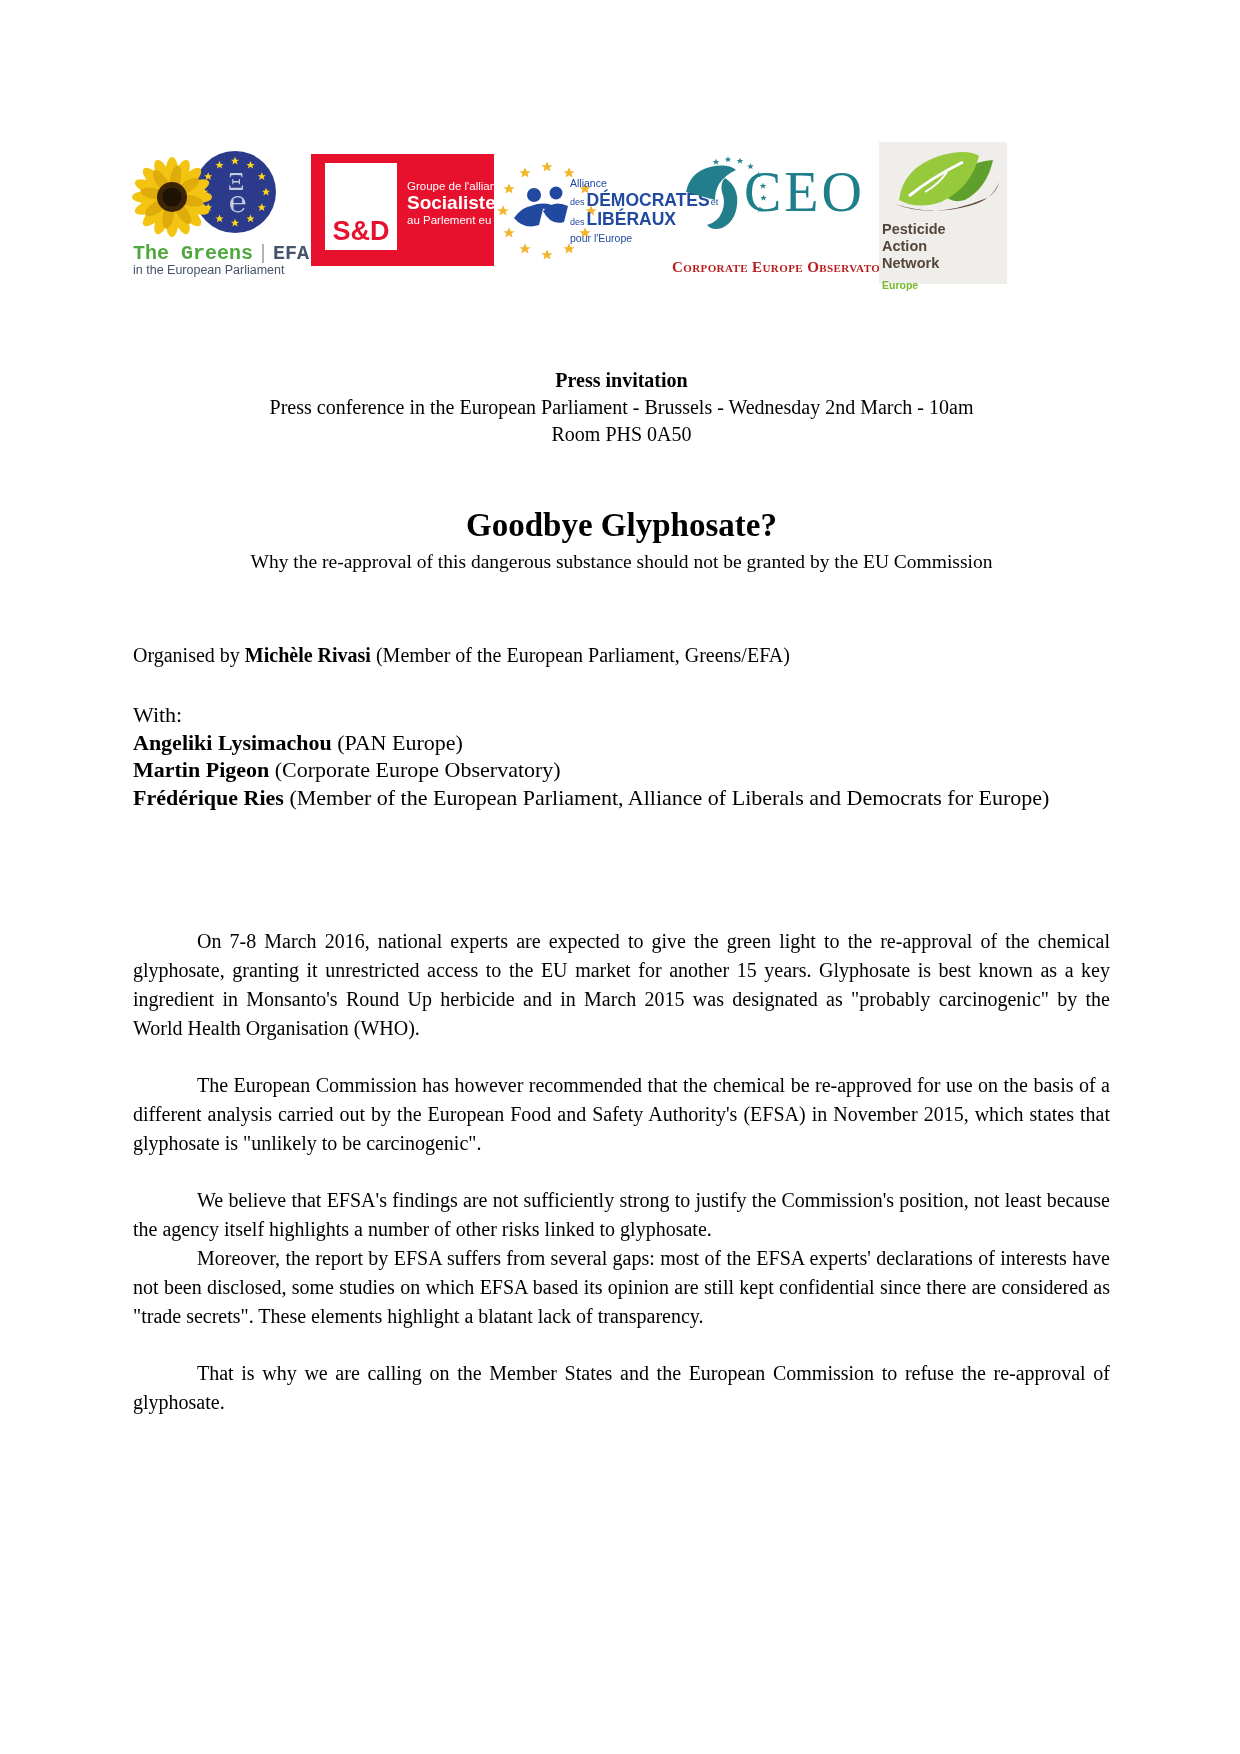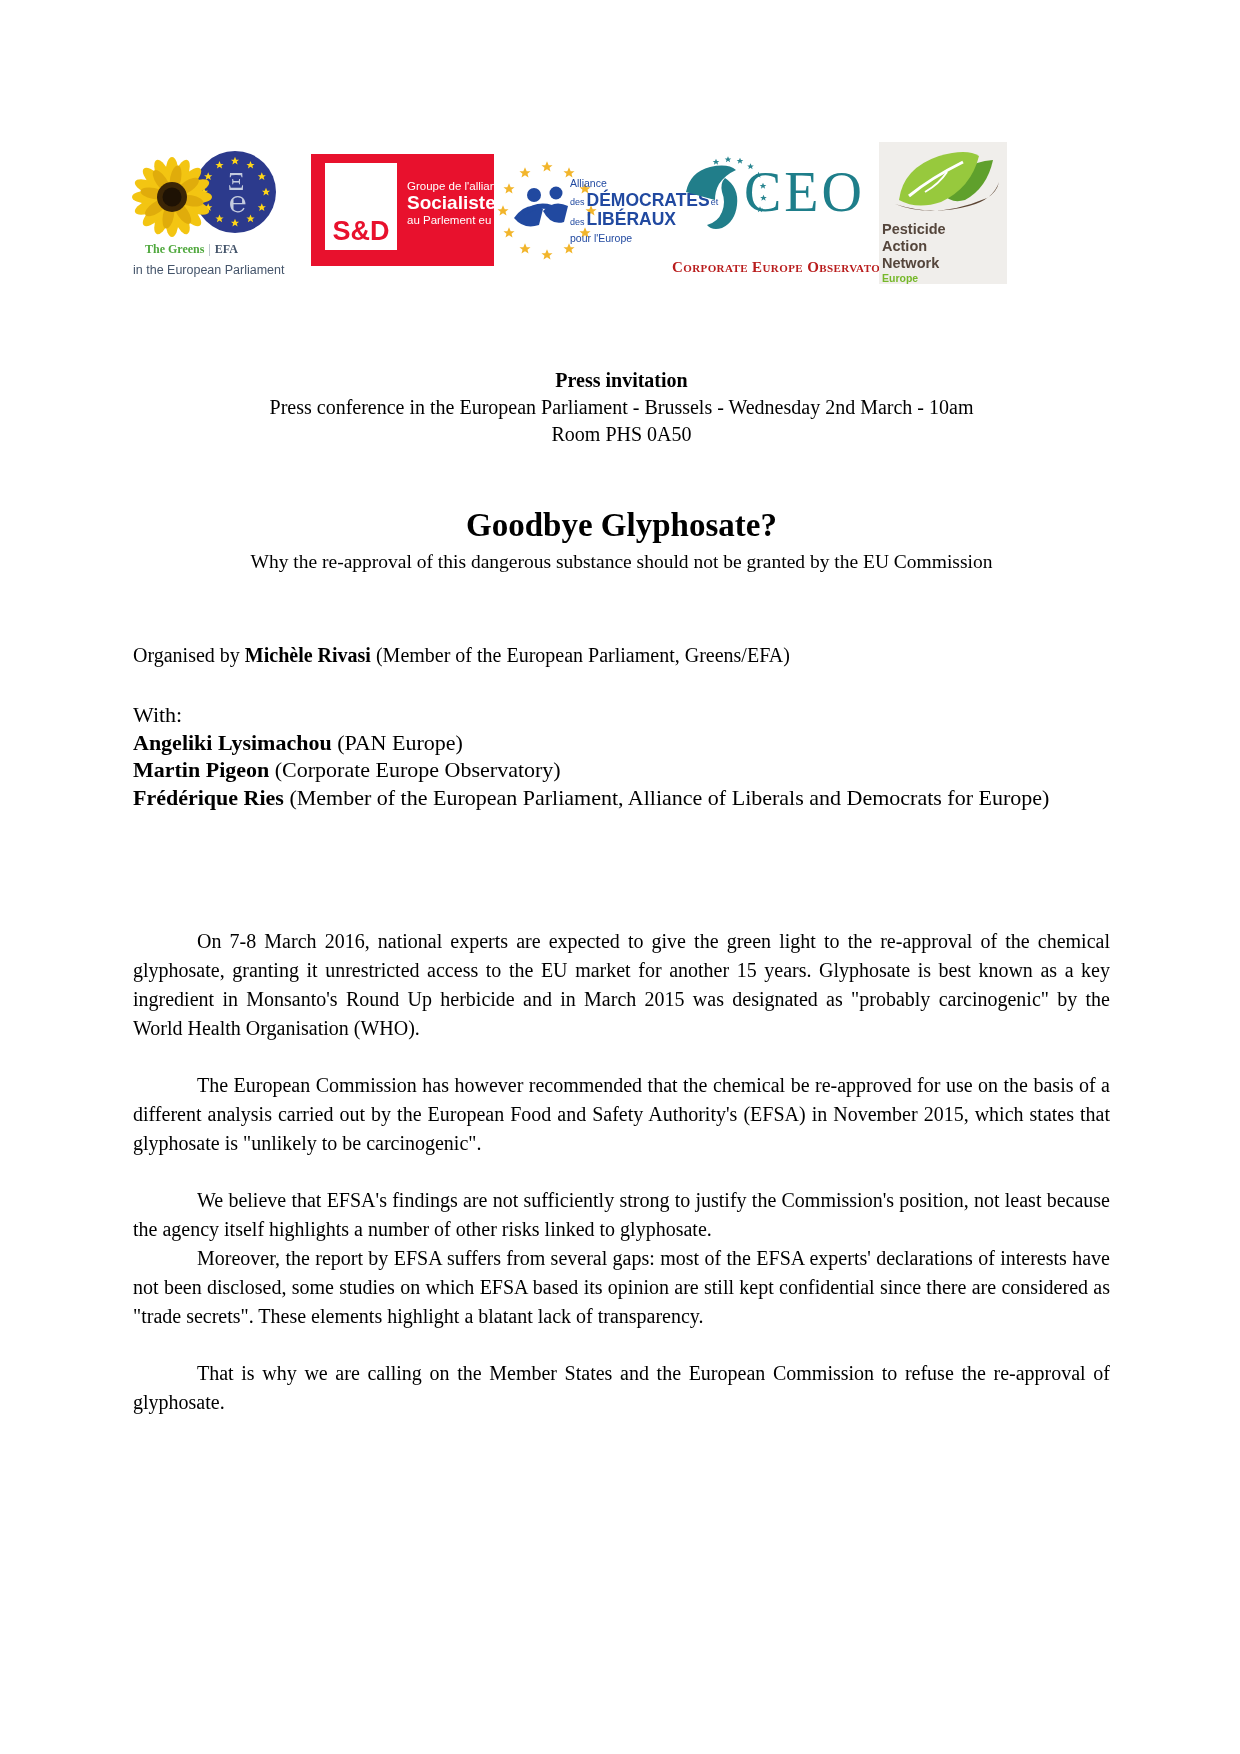--- a/index.html
+++ b/index.html
@@ -7,21 +7,21 @@
   body { width:1240px; font-family:"Liberation Serif", serif; color:#000; }
   .page { position:relative; width:1240px; height:1754px; background:#fff; overflow:hidden; }
 
   
   .logo-row { position:absolute; top:140px; left:133px; display:flex; align-items:flex-start; gap:2px; }
 
   
   .logo-greens { position:relative; width:176px; height:132px; margin-top:10px; }
   .logo-greens .eu-circle { position:absolute; left:60px; top:0; }
   .logo-greens .sunflower { position:absolute; left:-4px; top:4px; }
-  .greens-line1 { position:absolute; top:92px; left:12px; width:100%; font-family:Liberation Serif, serif; font-size:12px; font-weight:bold; white-space:nowrap; }
+  .greens-line1 { position:absolute; top:92px; left:0; width:100%; font-family:Liberation Mono, monospace; font-size:20px; font-weight:bold; white-space:nowrap; }
   .greens-line1 .g { color:#4FA83D; }
   .greens-line1 .sep { color:#9AA7B2; font-weight:normal; padding:0 4px; }
   .greens-line1 .e { color:#44546A; }
   .greens-line2 { position:absolute; top:113px; left:0; width:100%; font-family:"Liberation Sans",sans-serif; font-size:12.5px; color:#44546A; white-space:nowrap; }
 
   
   .logo-sd { position:relative; width:183px; height:112px; margin-top:14px; background:#E8112D; overflow:hidden; }
   .sd-box { position:absolute; left:14px; top:9px; width:72px; height:87px; background:#fff; display:flex; align-items:flex-end; justify-content:center; }
   .sd-box span { font-family:"Liberation Sans",sans-serif; font-weight:bold; font-size:27px; color:#E8112D; line-height:1; padding-bottom:5px; }
   .sd-text { position:absolute; left:96px; top:26px; color:#fff; font-family:"Liberation Sans",sans-serif; white-space:nowrap; }
@@ -43,21 +43,21 @@
   
   .logo-ceo { position:relative; width:205px; height:120px; margin-top:16px; }
   .ceo-figure { position:absolute; left:6px; top:0; }
   .ceo-acronym { position:absolute; left:72px; top:8px; font-size:56px; line-height:1; color:#1E7E8A; letter-spacing:3px; font-family:"Liberation Serif",serif; }
   .ceo-caption { position:absolute; bottom:0; left:0; width:100%; text-align:center; font-variant:small-caps; font-weight:bold; font-size:15px; color:#b91c1c; letter-spacing:0.4px; white-space:nowrap; }
 
   
   .logo-pan { position:relative; width:128px; height:142px; margin-top:2px; background:#F0EEEB; padding:6px 3px; }
   .pan-leaf { display:block; margin:0 auto; }
   .pan-text { font-family:"Liberation Sans",sans-serif; font-weight:bold; color:#55463C; font-size:14.5px; line-height:15px; margin-top:2px; }
-  .pan-europe { font-family:"Liberation Sans",sans-serif; font-weight:bold; color:#76B82A; font-size:10.5px; margin-top:1px; }
+  .pan-europe { font-family:"Liberation Sans",sans-serif; font-weight:bold; color:#76B82A; font-size:10.5px; margin-top:8px; }
 
   
   .header-block { position:absolute; top:367px; left:133px; width:977px; text-align:center; font-size:20px; line-height:27px; }
   .press-invitation { font-weight:bold; }
 
   .title-block { position:absolute; top:506px; left:133px; width:977px; text-align:center; }
   .doc-title { font-size:33px; font-weight:bold; line-height:38px; }
   .doc-subtitle { font-size:19.5px; margin-top:7px; }
 
   .organiser { position:absolute; top:644px; left:133px; width:977px; font-size:20px; }

